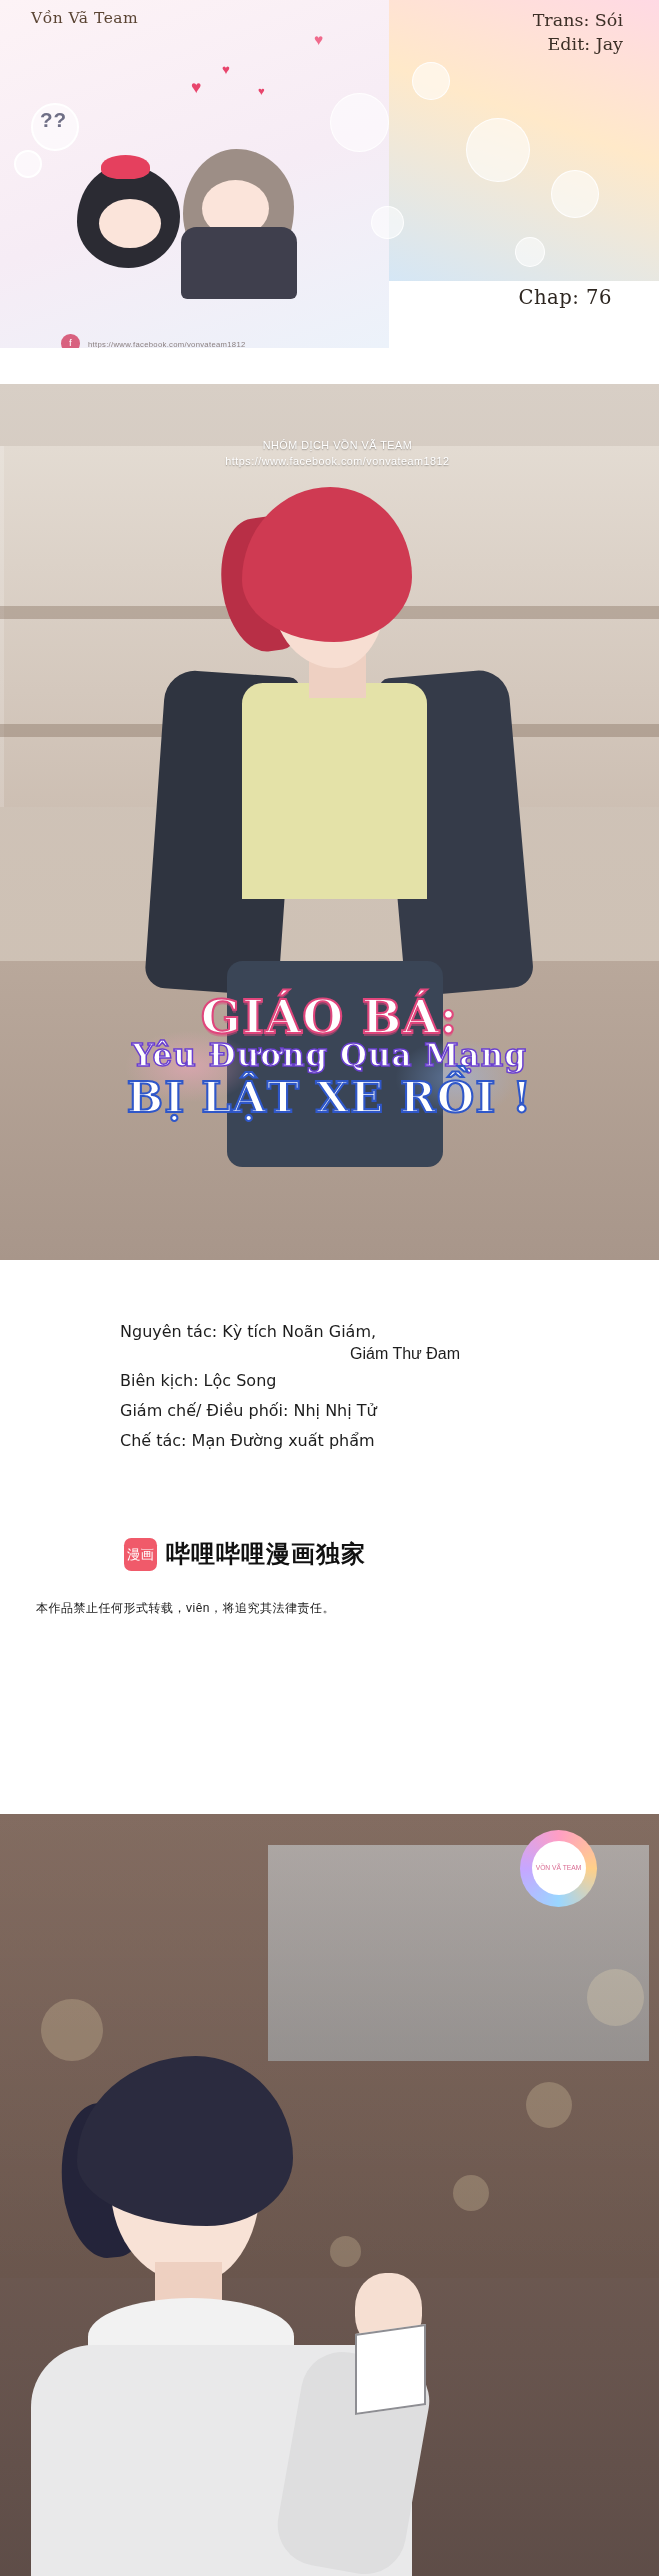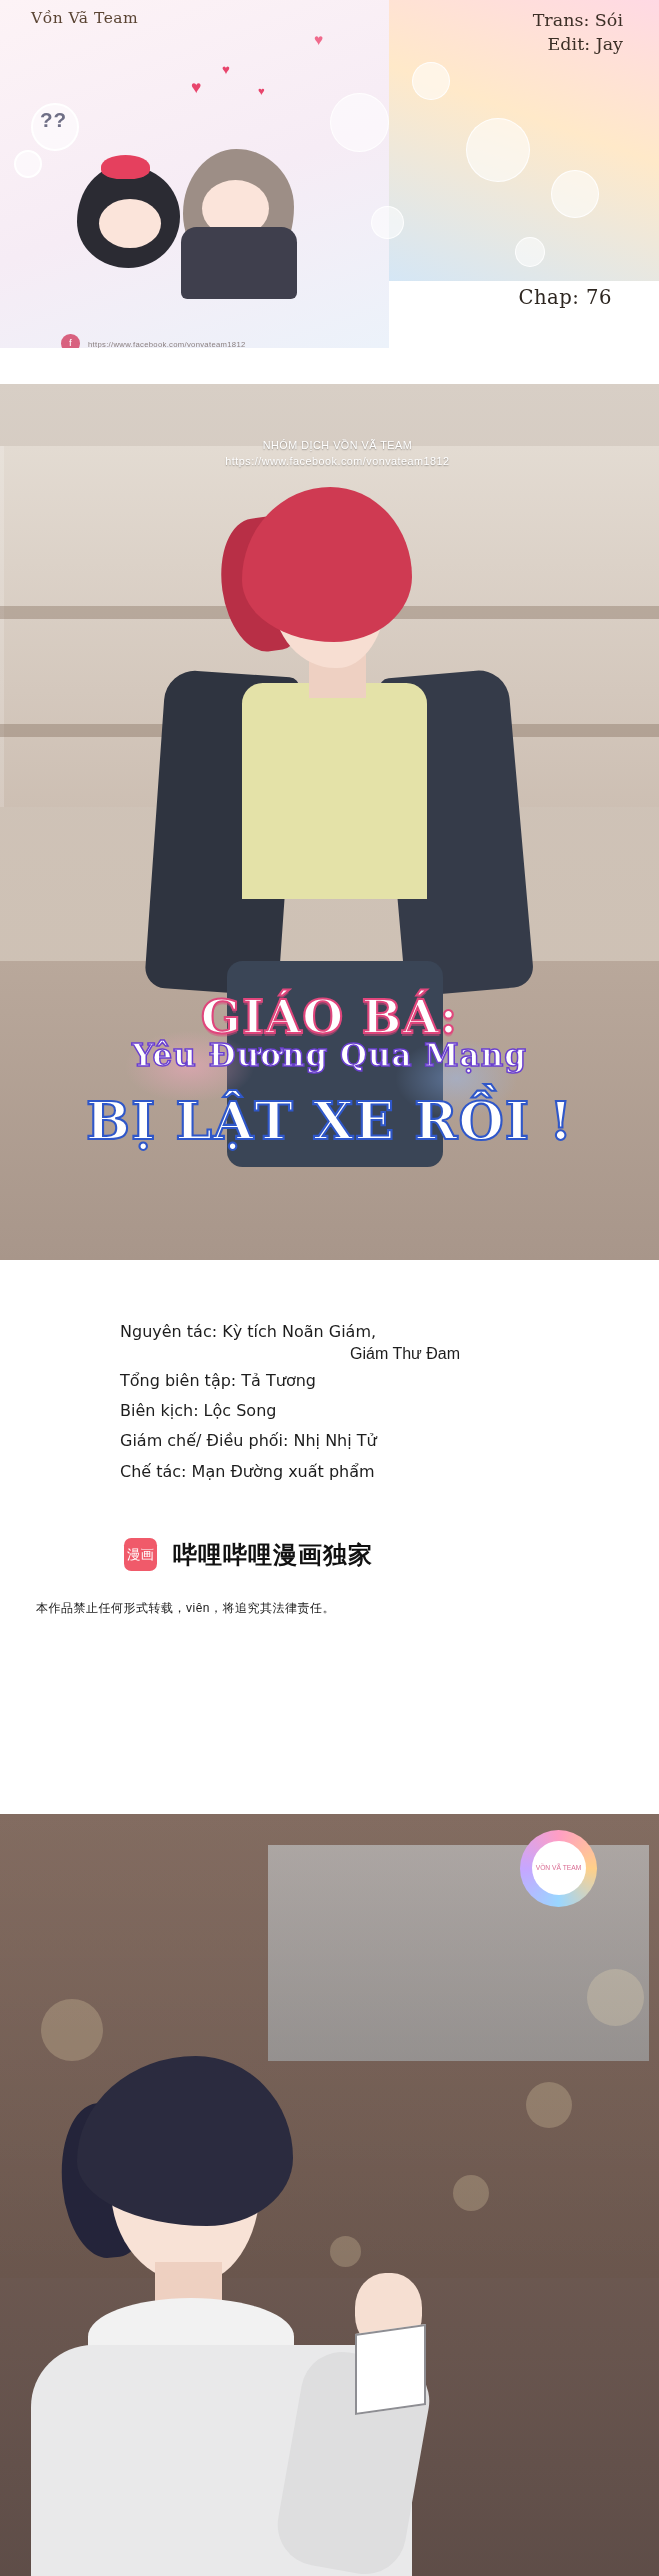--- a/index.html
+++ b/index.html
@@ -278,25 +278,25 @@
     line-height: 1.05;
   }
   .title-2 {
     font-size: 31px;
     color: #ffffff;
     -webkit-text-stroke: 1.5px #6a3fd0;
     line-height: 1.15;
     margin-top: -3.1px;
   }
   .title-3 {
-    font-size: 52px;
+    font-size: 43px;
     color: #ffffff;
     -webkit-text-stroke: 2.1px #2f57c9;
     line-height: 1.1;
-    margin-top: 18px;
+    margin-top: 0;
   }
   .title-deco {
     position: absolute;
     left: 62px; top: 598px;
     width: 536px; height: 185px;
     background:
       radial-gradient(closest-side, rgba(255,170,200,.45), transparent 70%) 10% 40%/185px 103px no-repeat,
       radial-gradient(closest-side, rgba(150,190,255,.40), transparent 70%) 85% 55%/175px 113px no-repeat;
   }
 
@@ -323,22 +323,22 @@
     padding-right: 103px;
     font-size: 16px;
     color: #1d1d1d;
     line-height: 1.4;
     margin-top: -4.1px;
   }
   .bili-row {
     position: absolute;
     left: 124px; top: 278px;
     display: flex;
-    align-items: flex-end;
-    gap: 16px;
+    align-items: flex-start;
+    gap: 9px;
   }
   .bili-badge {
     width: 33px; height: 33px;
     border-radius: 7.2px;
     background: #f05a6a;
     color: #ffffff;
     font-size: 13.4px;
     line-height: 33px;
     text-align: center;
     font-family: "DejaVu Sans", sans-serif;
@@ -544,21 +544,20 @@
       <div class="title-line title-1">GIÁO BÁ:</div>
       <div class="title-line title-2">Yêu Đương Qua Mạng</div>
       <div class="title-line title-3">BỊ LẬT XE RỒI !</div>
     </div>
   </section>
 
   <section class="panel-staff">
     <div class="staff-list">
       <div class="staff-row">Nguyên tác: Kỳ tích Noãn Giám,</div>
       <div class="staff-row-indent">Giám Thư Đam</div>
-      <div class="staff-row">Tổng biên tập: Tả Tương</div>
       <div class="staff-row">Biên kịch: Lộc Song</div>
       <div class="staff-row">Giám chế/ Điều phối: Nhị Nhị Tử</div>
       <div class="staff-row">Chế tác: Mạn Đường xuất phẩm</div>
     </div>
 
     <div class="bili-row">
       <div class="bili-badge">漫画</div>
       <div class="bili-text">哔哩哔哩漫画独家</div>
     </div>
 

